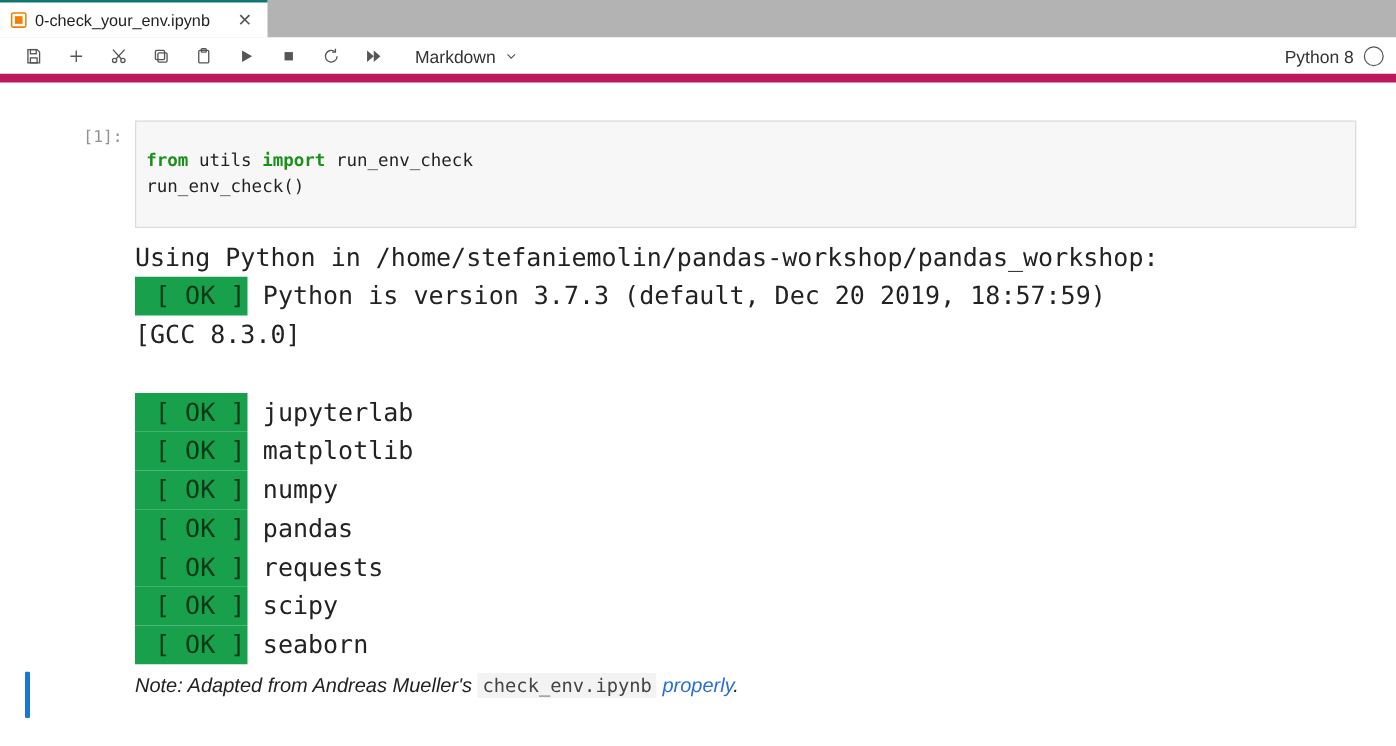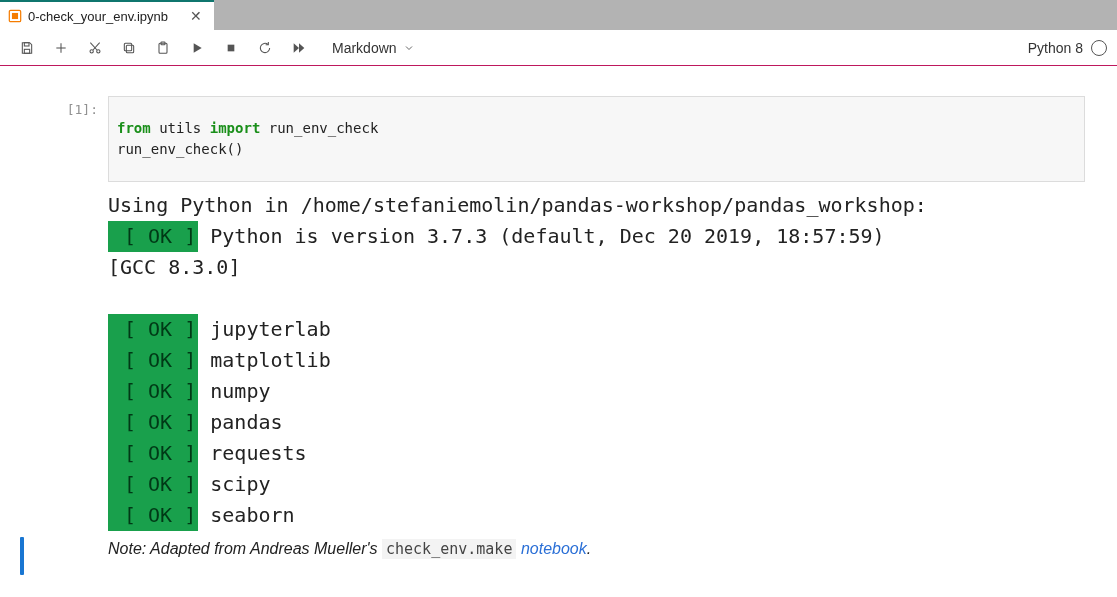--- a/index.html
+++ b/index.html
@@ -45,21 +45,21 @@
     margin-left: 14px;
     color: #555;
     font-size: 14px;
     line-height: 1;
     cursor: pointer;
     padding: 2px;
   }
   
   .toolbar {
     height: 36px;
-    border-bottom: 1px solid #be185d;
+    border-bottom: 7px solid #be185d;
     background: #fff;
     display: flex;
     align-items: center;
     padding: 0 10px;
     gap: 0;
   }
   .tb-btn {
     width: 34px;
     height: 28px;
     display: inline-flex;
@@ -298,18 +298,18 @@
 <span class="ok-badge">[ OK ]</span> scipy
 <span class="ok-badge">[ OK ]</span> seaborn
 </div>
     </div>
   </div>
 
   <div class="cell selected-bar">
     <div class="prompt"></div>
     <div class="cell-body md">
       <p>
-        <em><span>Note: Adapted from Andreas Mueller's </span></em><code class="inl">check_env.make</code> <a href="#">notebook</a><em><span>.</span></em>
+        <em><span>Note: Adapted from Andreas Mueller's </span></em><code class="inl">check_env.ipynb</code> <a href="#">properly</a><em><span>.</span></em>
       </p>
     </div>
   </div>
 
 </div>
 
 </body></html>

